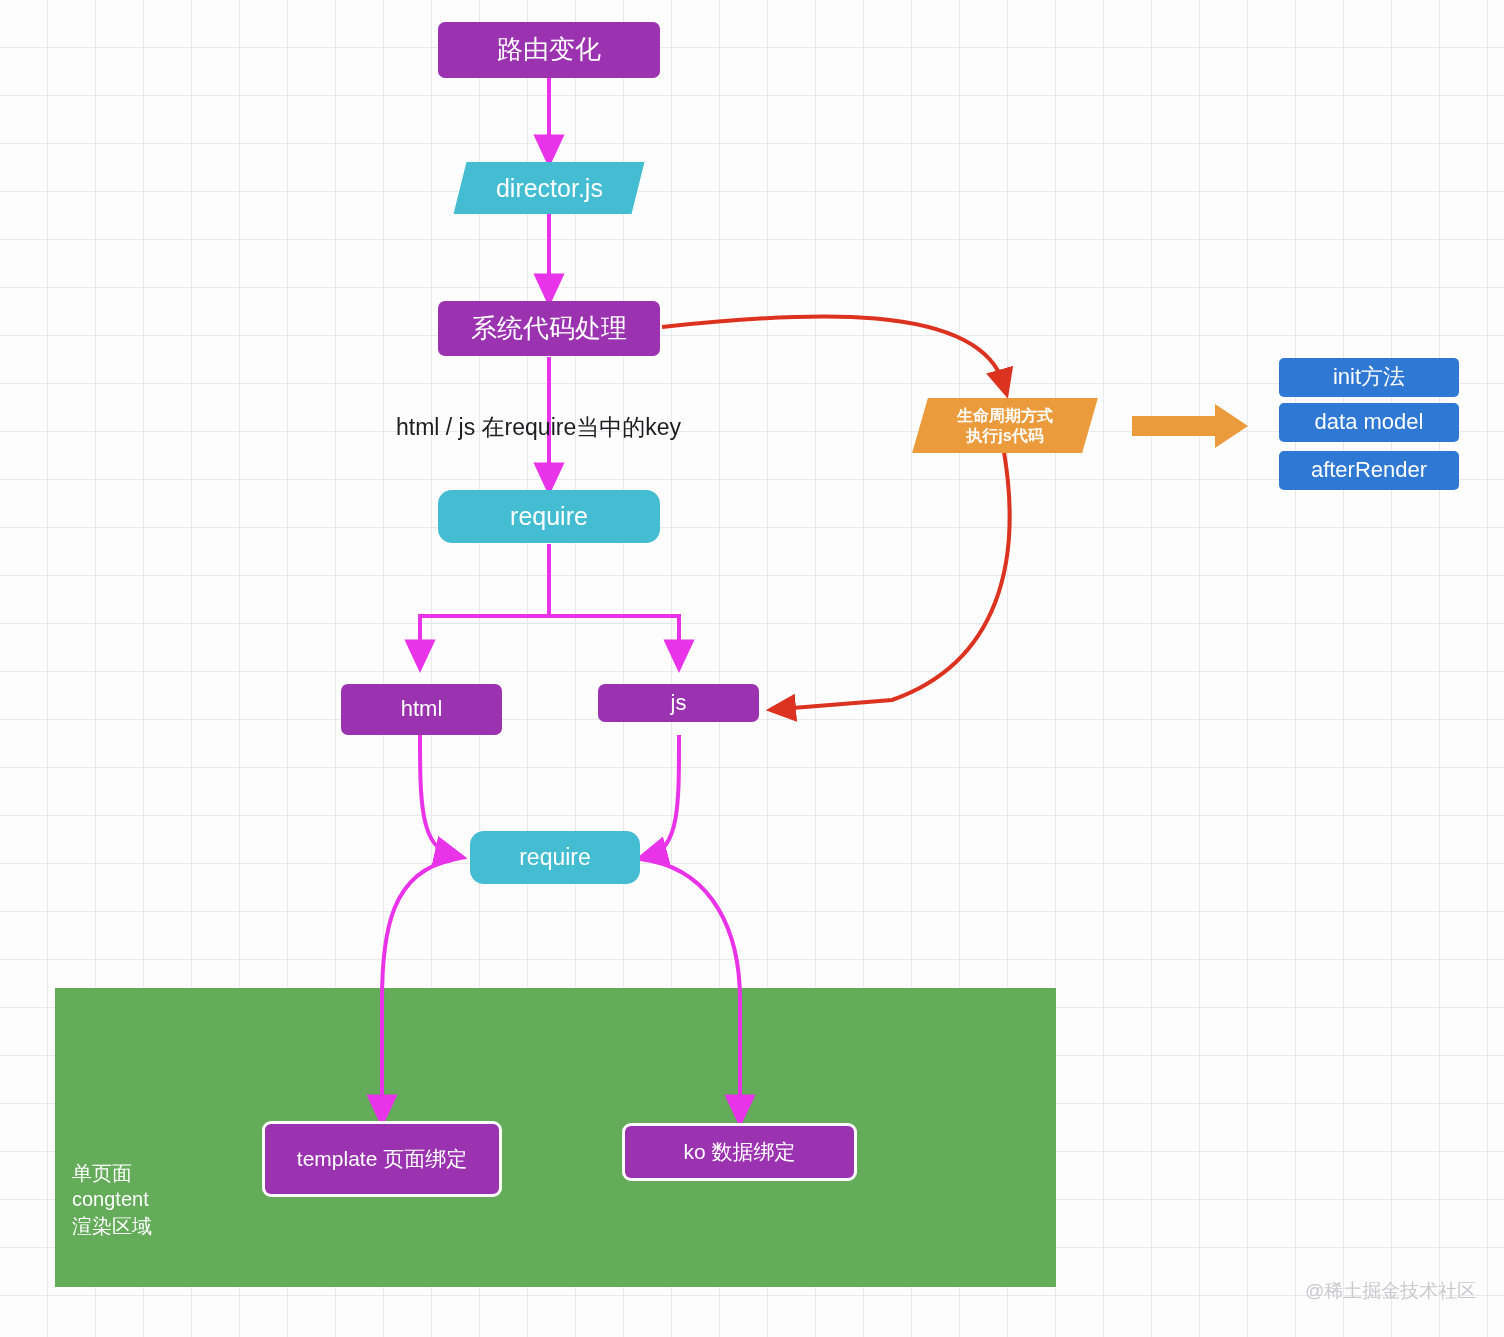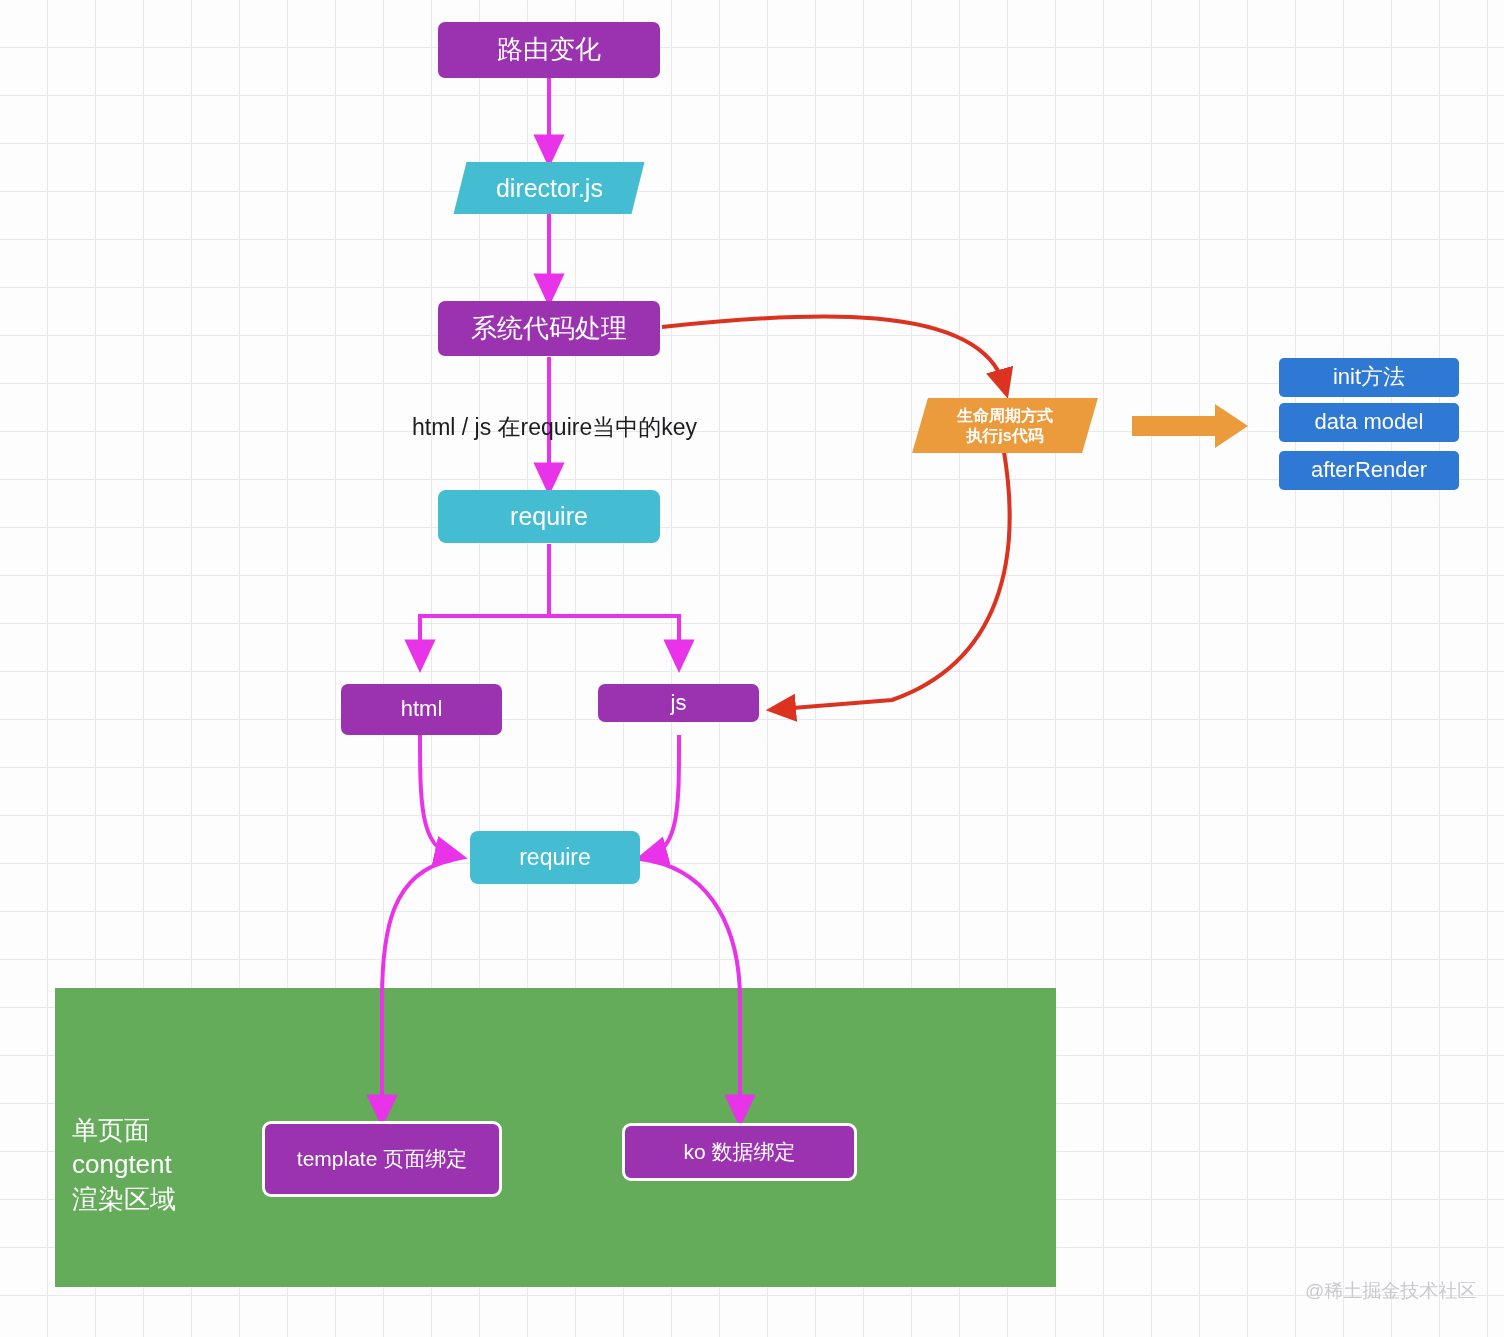--- a/index.html
+++ b/index.html
@@ -37,21 +37,21 @@
     color: #ffffff;
     white-space: pre-line;
     line-height: 1.22;
   }
   .purple {
     background: #9b32b0;
     border-radius: 7px;
   }
   .teal {
     background: #44bdd3;
-    border-radius: 8px;
+    border-radius: 14px;
     align-items: center;
   }
   .blue {
     background: #2f78d3;
     border-radius: 5px;
   }
   .para {
     background: #44bdd3;
     transform: skewX(-14deg);
   }
@@ -65,30 +65,30 @@
     border: 3px solid #ffffff;
     border-radius: 9px;
   }
   .green-panel {
     position: absolute;
     background: #64ab5a;
   }
   .panel-label {
     position: absolute;
     color: #ffffff;
-    font-size: 26px;
+    font-size: 20px;
     line-height: 1.32;
     white-space: pre-line;
+    margin-top: 47px;
   }
   .edge-label {
     position: absolute;
     color: #1d1d1f;
     font-size: 23px;
     white-space: nowrap;
-    margin-left: 16px;
   }
   .watermark {
     position: absolute;
     color: #c9c9cf;
     font-size: 19px;
     white-space: nowrap;
   }
 </style>
 </head>
 <body>

